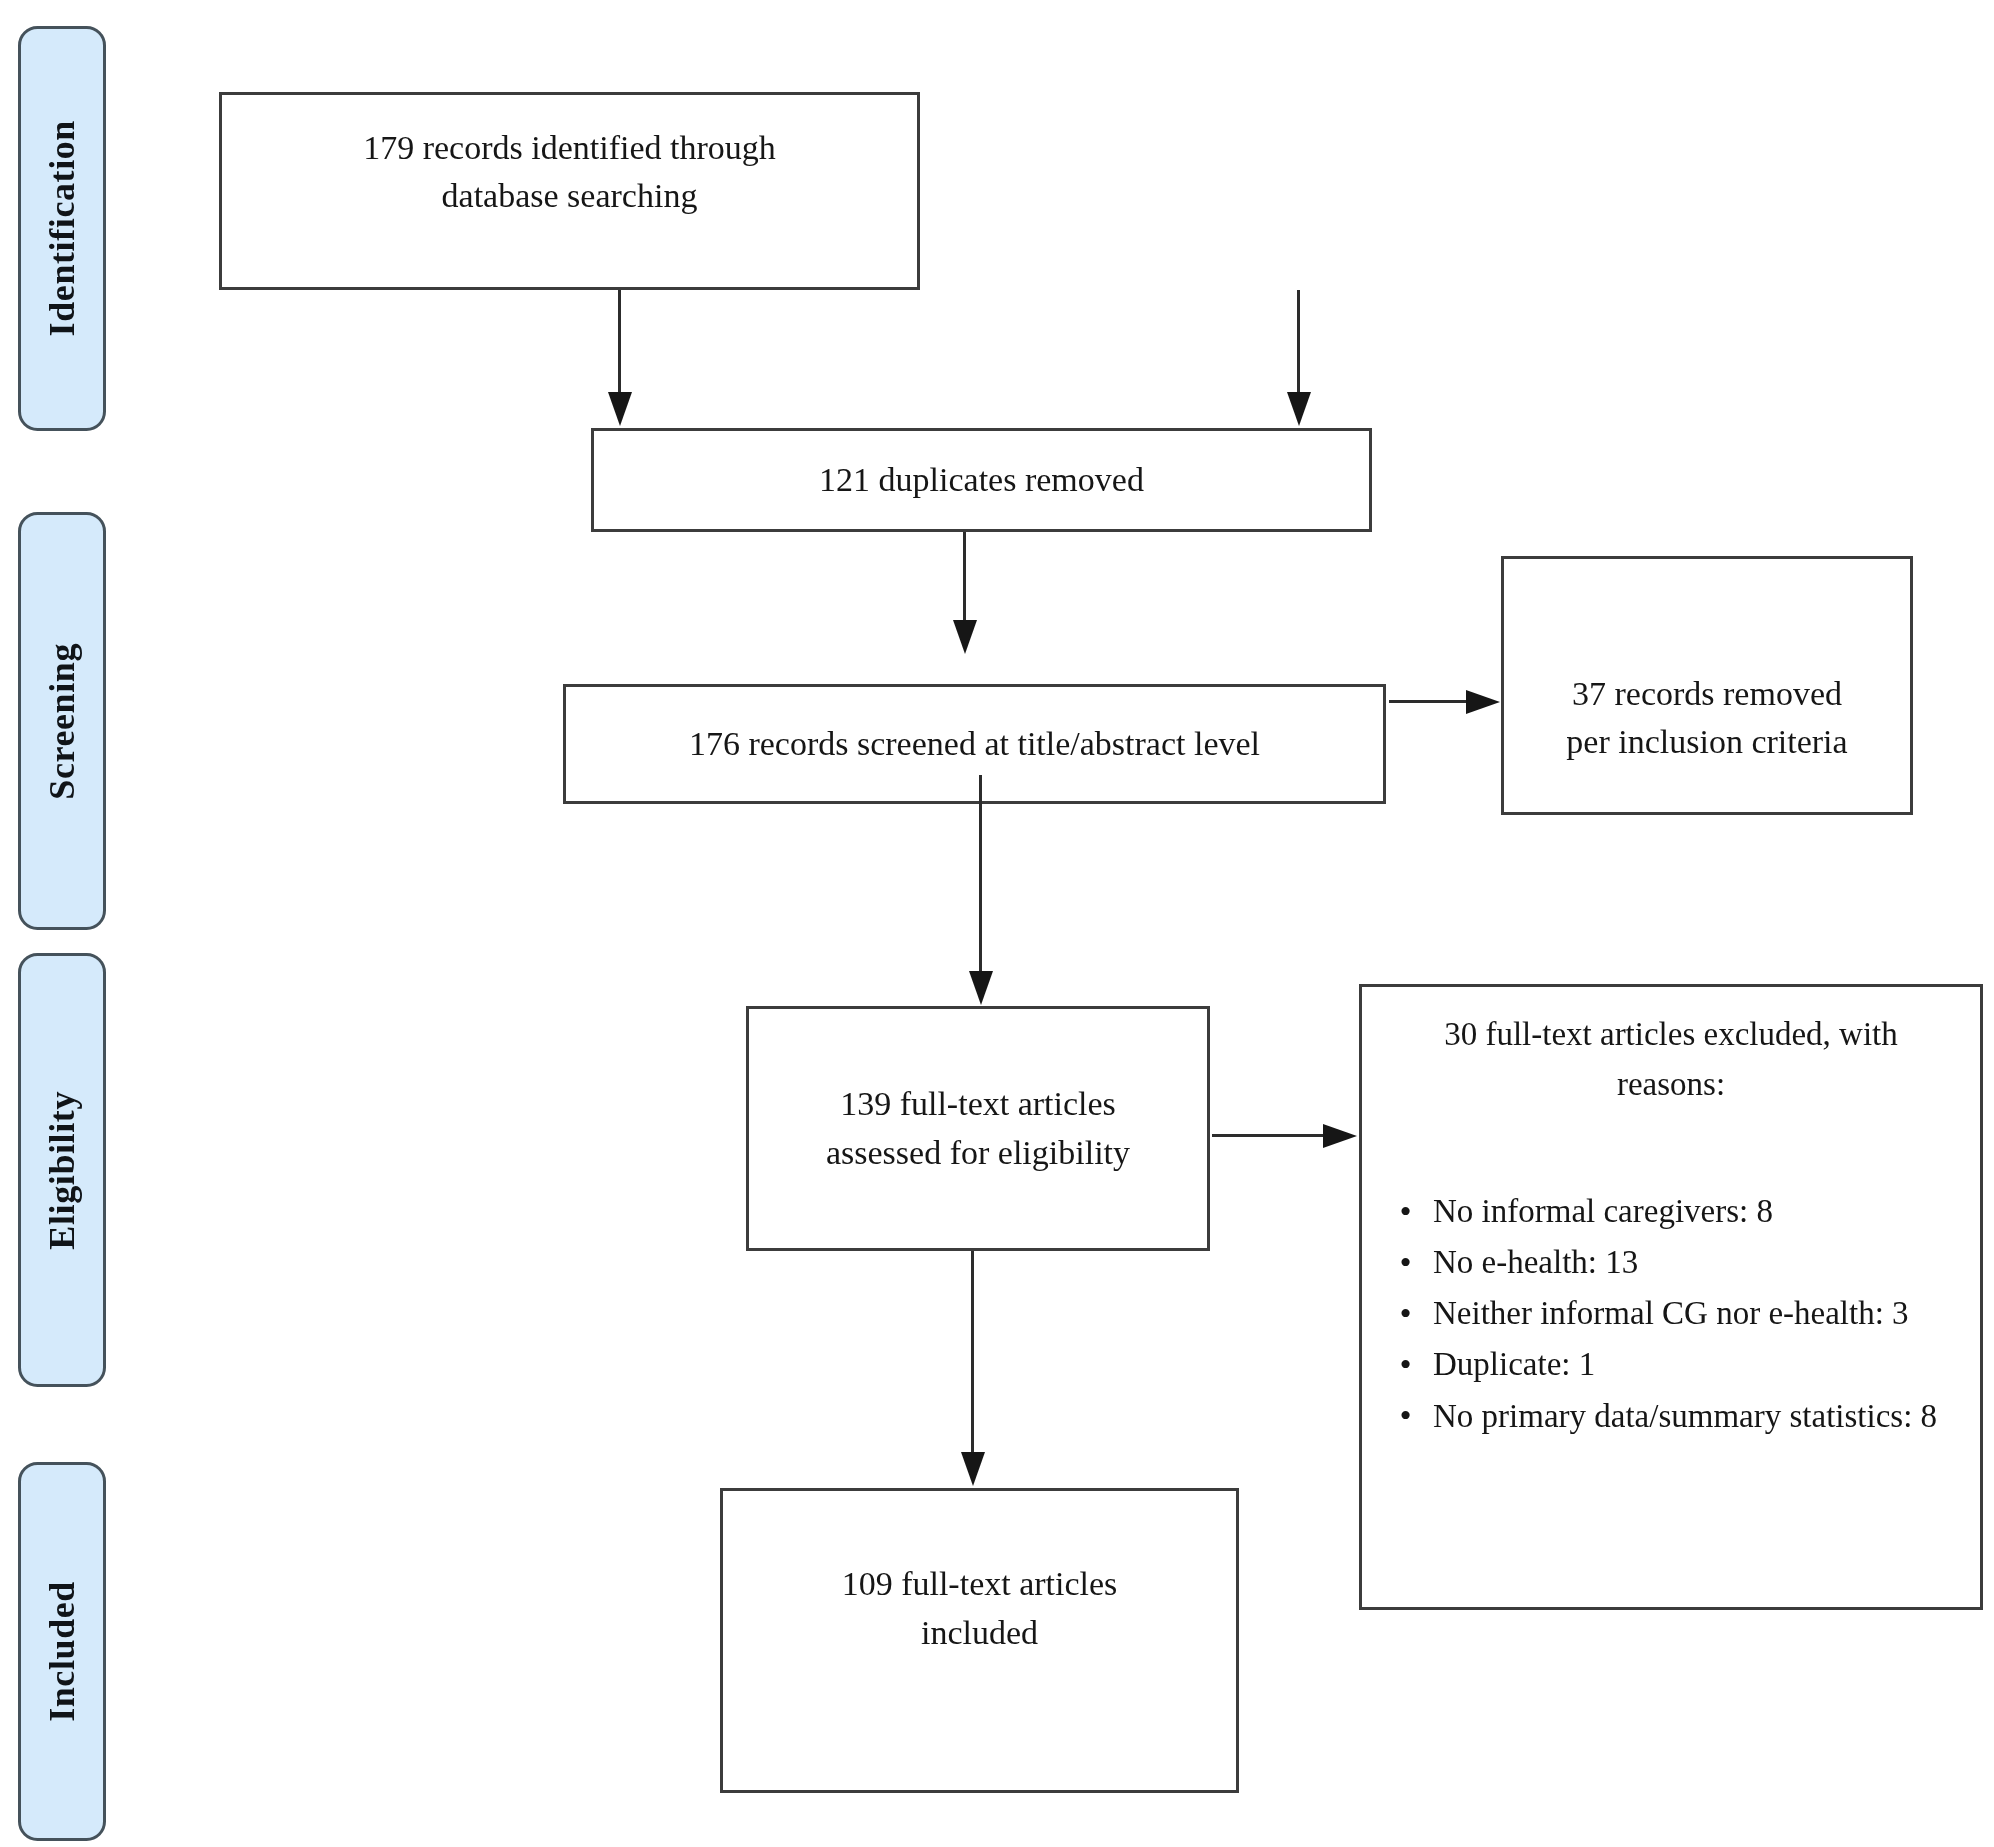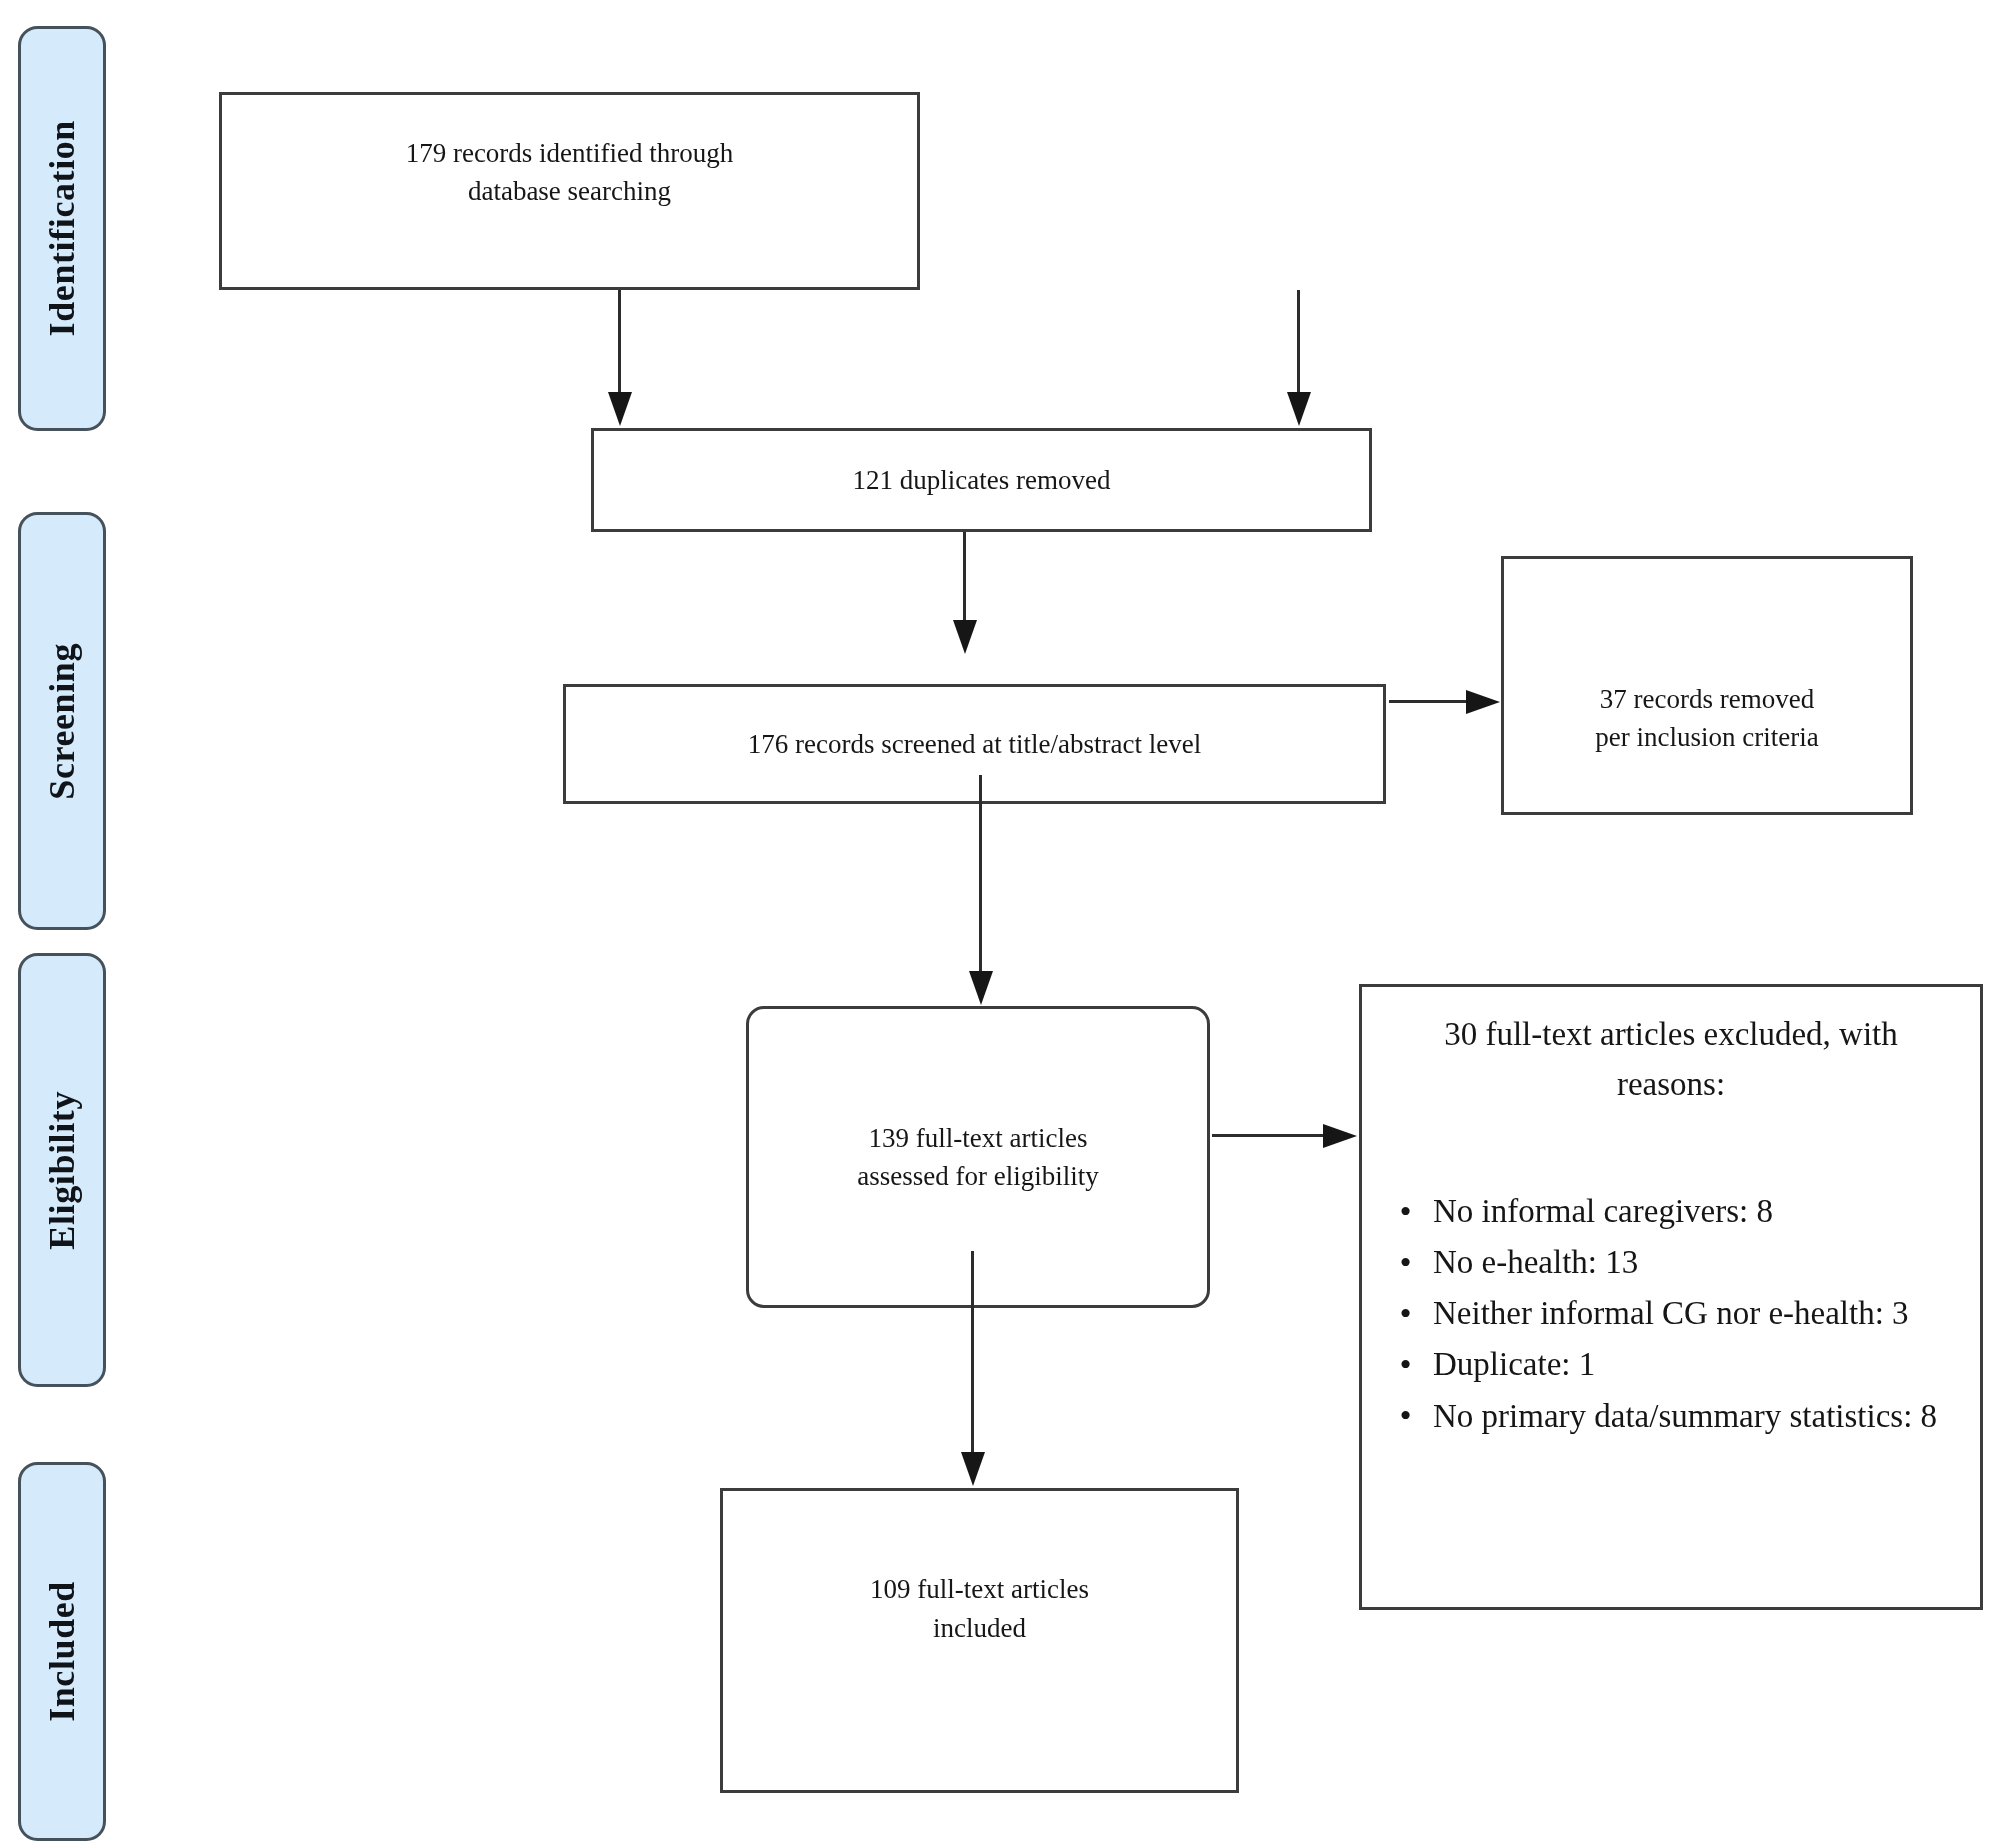--- a/index.html
+++ b/index.html
@@ -31,21 +31,21 @@
     white-space:nowrap;
   }
   
   .fbox{
     position:absolute;
     background:#ffffff;
     border:3.2px solid #3c3c3c;
     box-sizing:border-box;
     display:flex;align-items:center;justify-content:center;
     text-align:center;
-    font-size:27px;
+    font-size:34px;
     line-height:1.42;
     white-space:pre-line;
   }
   
   .reasons-box{
     position:absolute;
     background:#ffffff;
     border:3.2px solid #3c3c3c;
     box-sizing:border-box;
     font-size:33px;
@@ -110,21 +110,21 @@
 
   <div class="fbox" style="left:219px;top:92px;width:701px;height:198px;padding-bottom:38px;">179 records identified through
 database searching</div>
 
   <div class="fbox" style="left:591px;top:428px;width:781px;height:104px;">121 duplicates removed</div>
 
   <div class="fbox" style="left:563px;top:655px;width:823px;height:120px;margin-top:29px;">176 records screened at title/abstract level</div>
   <div class="fbox" style="left:1501px;top:556px;width:412px;height:259px;padding-top:65px;">37 records removed
 per inclusion criteria</div>
 
-  <div class="fbox" style="left:746px;top:1006px;width:464px;height:302px;border-radius:18px;">139 full-text articles
+  <div class="fbox" style="left:746px;top:1006px;width:464px;height:245px;">139 full-text articles
 assessed for eligibility</div>
 
   <div class="reasons-box" style="left:1359px;top:984px;width:624px;height:626px;">
     <div class="reasons-header">30 full-text articles excluded, with
 reasons:</div>
     <ul class="reasons-list">
       <li>No informal caregivers: 8</li>
       <li>No e-health: 13</li>
       <li>Neither informal CG nor e-health: 3</li>
       <li>Duplicate: 1</li>

